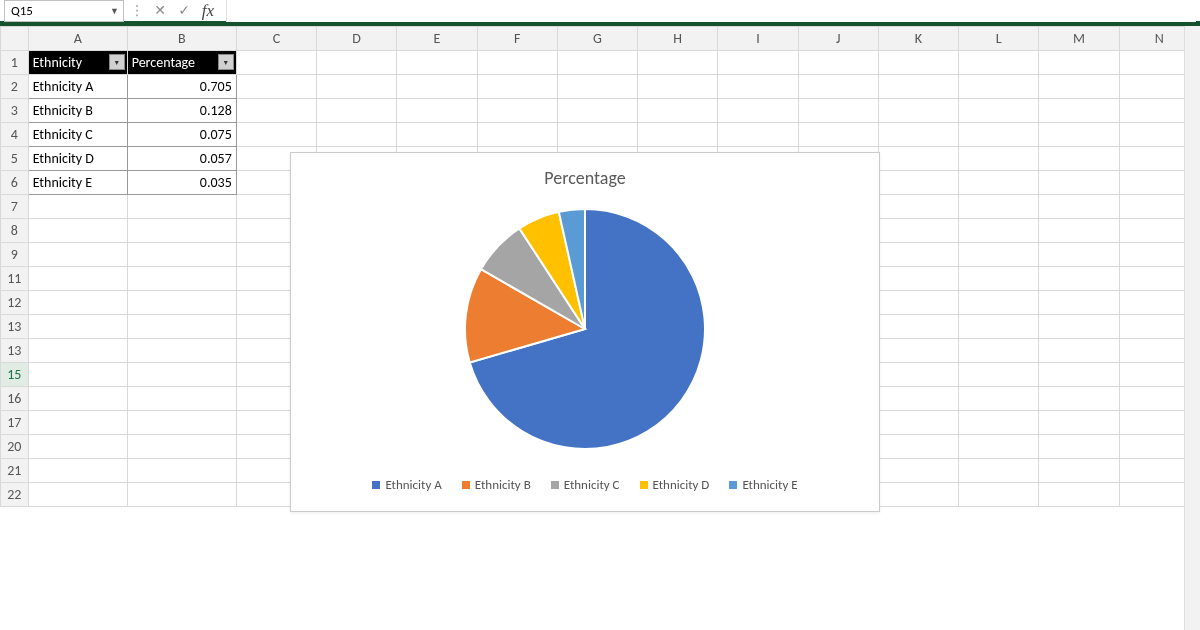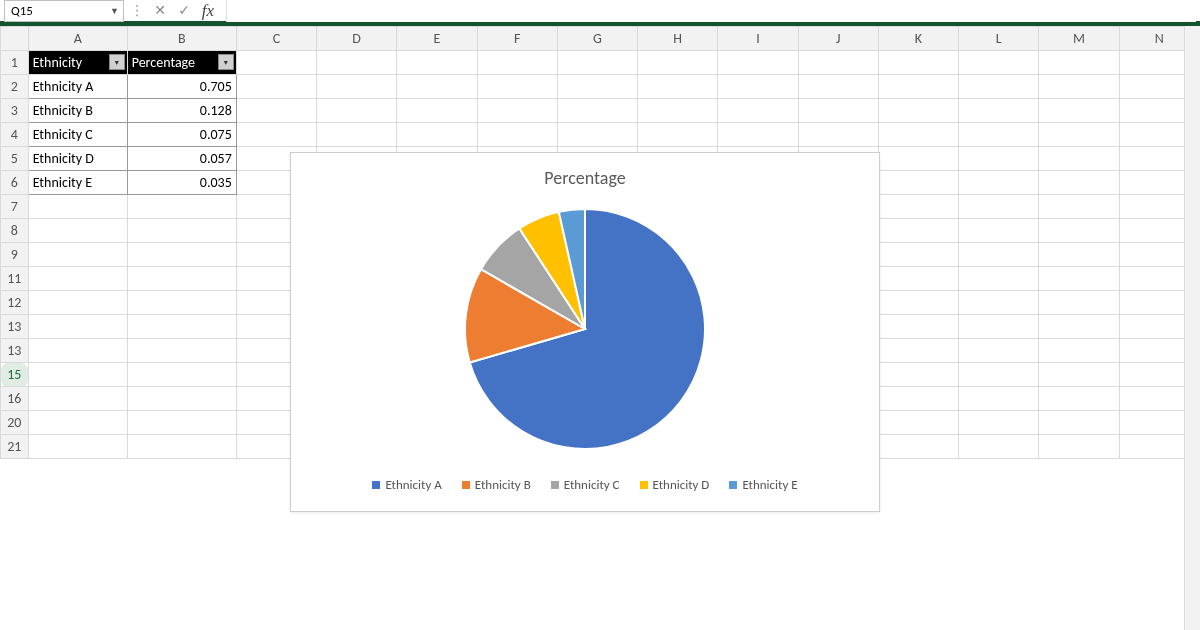--- a/index.html
+++ b/index.html
@@ -14,21 +14,21 @@
   .fbar .fx { font-style: italic; font-family: 'Times New Roman', serif; color: #444; font-size: 17px; }
   .fbar .formula-input { flex: 1; height: 22px; border: none; border-left: 1px solid #e0e0e0; margin-left: 4px; padding: 0 6px; font-size: 13px; outline: none; }
 
   
   .grid-wrap { position: relative; }
   table.grid { border-collapse: collapse; table-layout: fixed; }
   table.grid th, table.grid td { border: 1px solid #d9d9d9; height: 24px; font-size: 14px; font-weight: normal; }
   table.grid th { background: #f2f2f2; color: #555; text-align: center; position: relative; }
   .corner { width: 28px; background: #f2f2f2; }
   .rowh { width: 28px; text-align: center; background: #f2f2f2; }
-  .rowh.sel { color: #217346; background: #e0ece4; border-radius: 7px; }
+  .rowh.sel { color: #217346; background: #e0ece4; }
   .colh { font-weight: normal; }
   td.cell { padding: 0 4px; text-align: right; background: #fff; }
 
   
   td.hdr { background: #000; color: #fff; font-weight: bold; text-align: left; padding: 0 4px; position: relative; border: 1px solid #888; margin-left: 24px; }
   .filterbtn { position: absolute; right: 2px; top: 3px; width: 16px; height: 16px; background: #d0d0d0; border: 1px solid #888; display: flex; align-items: center; justify-content: center; font-size: 8px; color: #333; }
 
   
   .datacell { border: 1px solid #999 !important; background: #e9e9e9; }
   .datacell.val { text-align: right; margin-top: 16px; }
@@ -338,38 +338,72 @@
           <td class="cell"></td>
           <td class="cell"></td>
           <td class="cell"></td>
           <td class="cell"></td>
           <td class="cell"></td>
           <td class="cell"></td>
           <td class="cell"></td>
           <td class="cell"></td>
         </tr>
         <tr>
+          <th class="rowh">17</th>
+          <td class="cell"></td>
+          <td class="cell"></td>
+          <td class="cell"></td>
+          <td class="cell"></td>
+          <td class="cell"></td>
+          <td class="cell"></td>
+          <td class="cell"></td>
+          <td class="cell"></td>
+          <td class="cell"></td>
+          <td class="cell"></td>
+          <td class="cell"></td>
+          <td class="cell"></td>
+          <td class="cell"></td>
+          <td class="cell"></td>
+        </tr>
+        <tr>
           <th class="rowh">20</th>
           <td class="cell"></td>
           <td class="cell"></td>
           <td class="cell"></td>
           <td class="cell"></td>
           <td class="cell"></td>
           <td class="cell"></td>
           <td class="cell"></td>
           <td class="cell"></td>
           <td class="cell"></td>
           <td class="cell"></td>
           <td class="cell"></td>
           <td class="cell"></td>
           <td class="cell"></td>
           <td class="cell"></td>
         </tr>
         <tr>
           <th class="rowh">21</th>
+          <td class="cell"></td>
+          <td class="cell"></td>
+          <td class="cell"></td>
+          <td class="cell"></td>
+          <td class="cell"></td>
+          <td class="cell"></td>
+          <td class="cell"></td>
+          <td class="cell"></td>
+          <td class="cell"></td>
+          <td class="cell"></td>
+          <td class="cell"></td>
+          <td class="cell"></td>
+          <td class="cell"></td>
+          <td class="cell"></td>
+        </tr>
+        <tr>
+          <th class="rowh">22</th>
           <td class="cell"></td>
           <td class="cell"></td>
           <td class="cell"></td>
           <td class="cell"></td>
           <td class="cell"></td>
           <td class="cell"></td>
           <td class="cell"></td>
           <td class="cell"></td>
           <td class="cell"></td>
           <td class="cell"></td>

